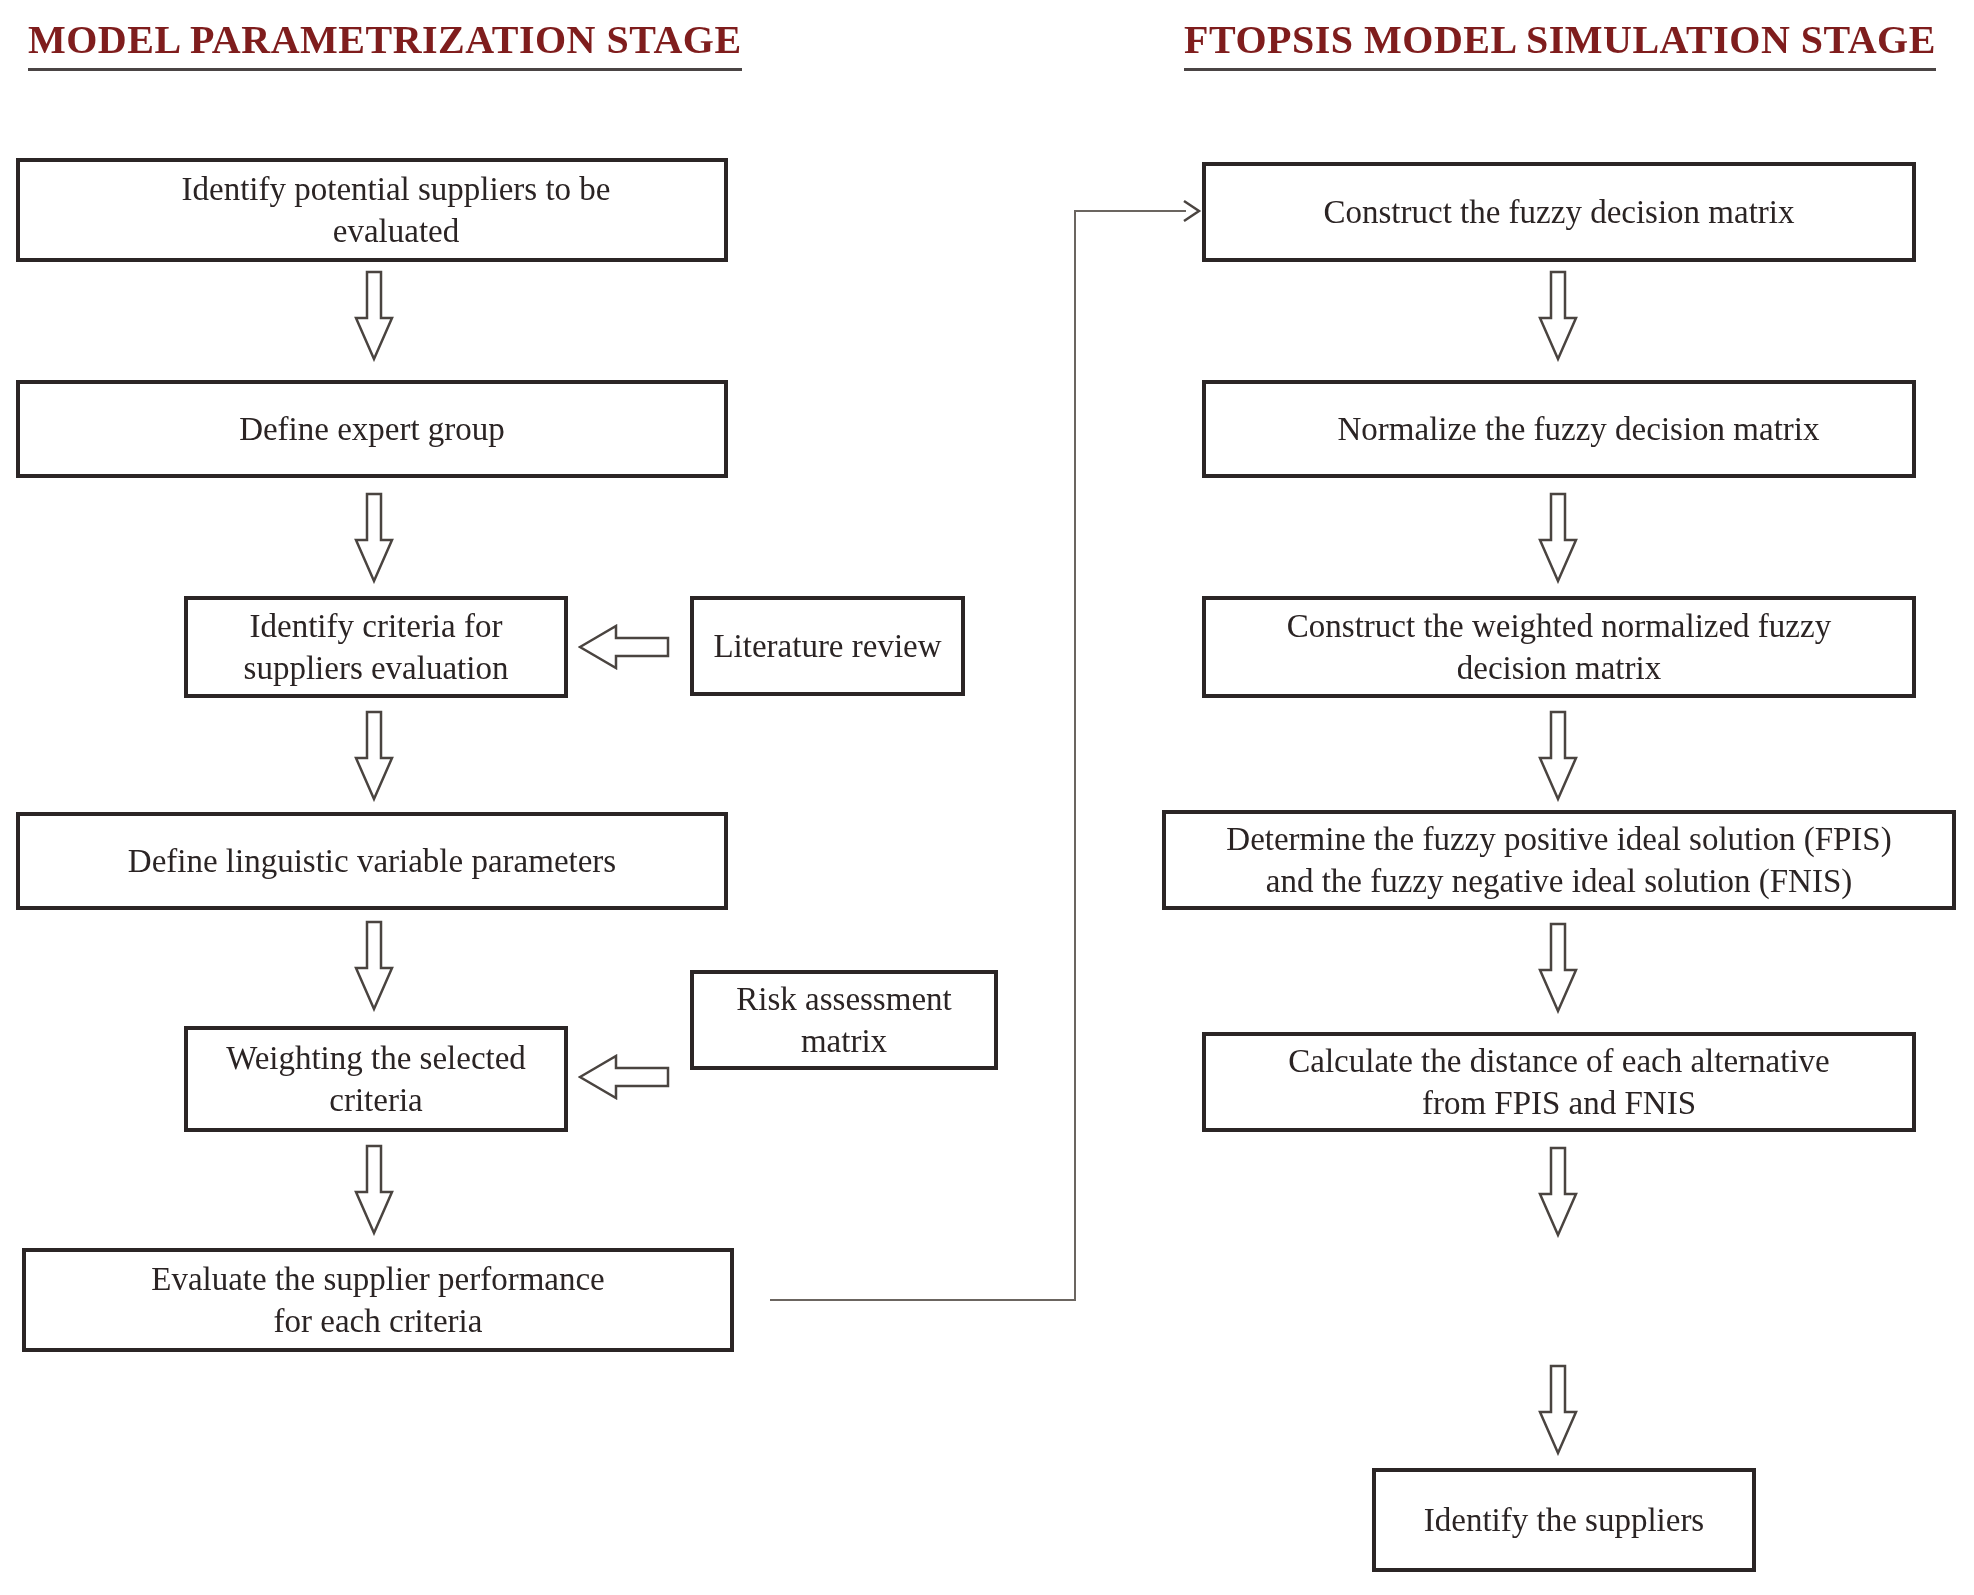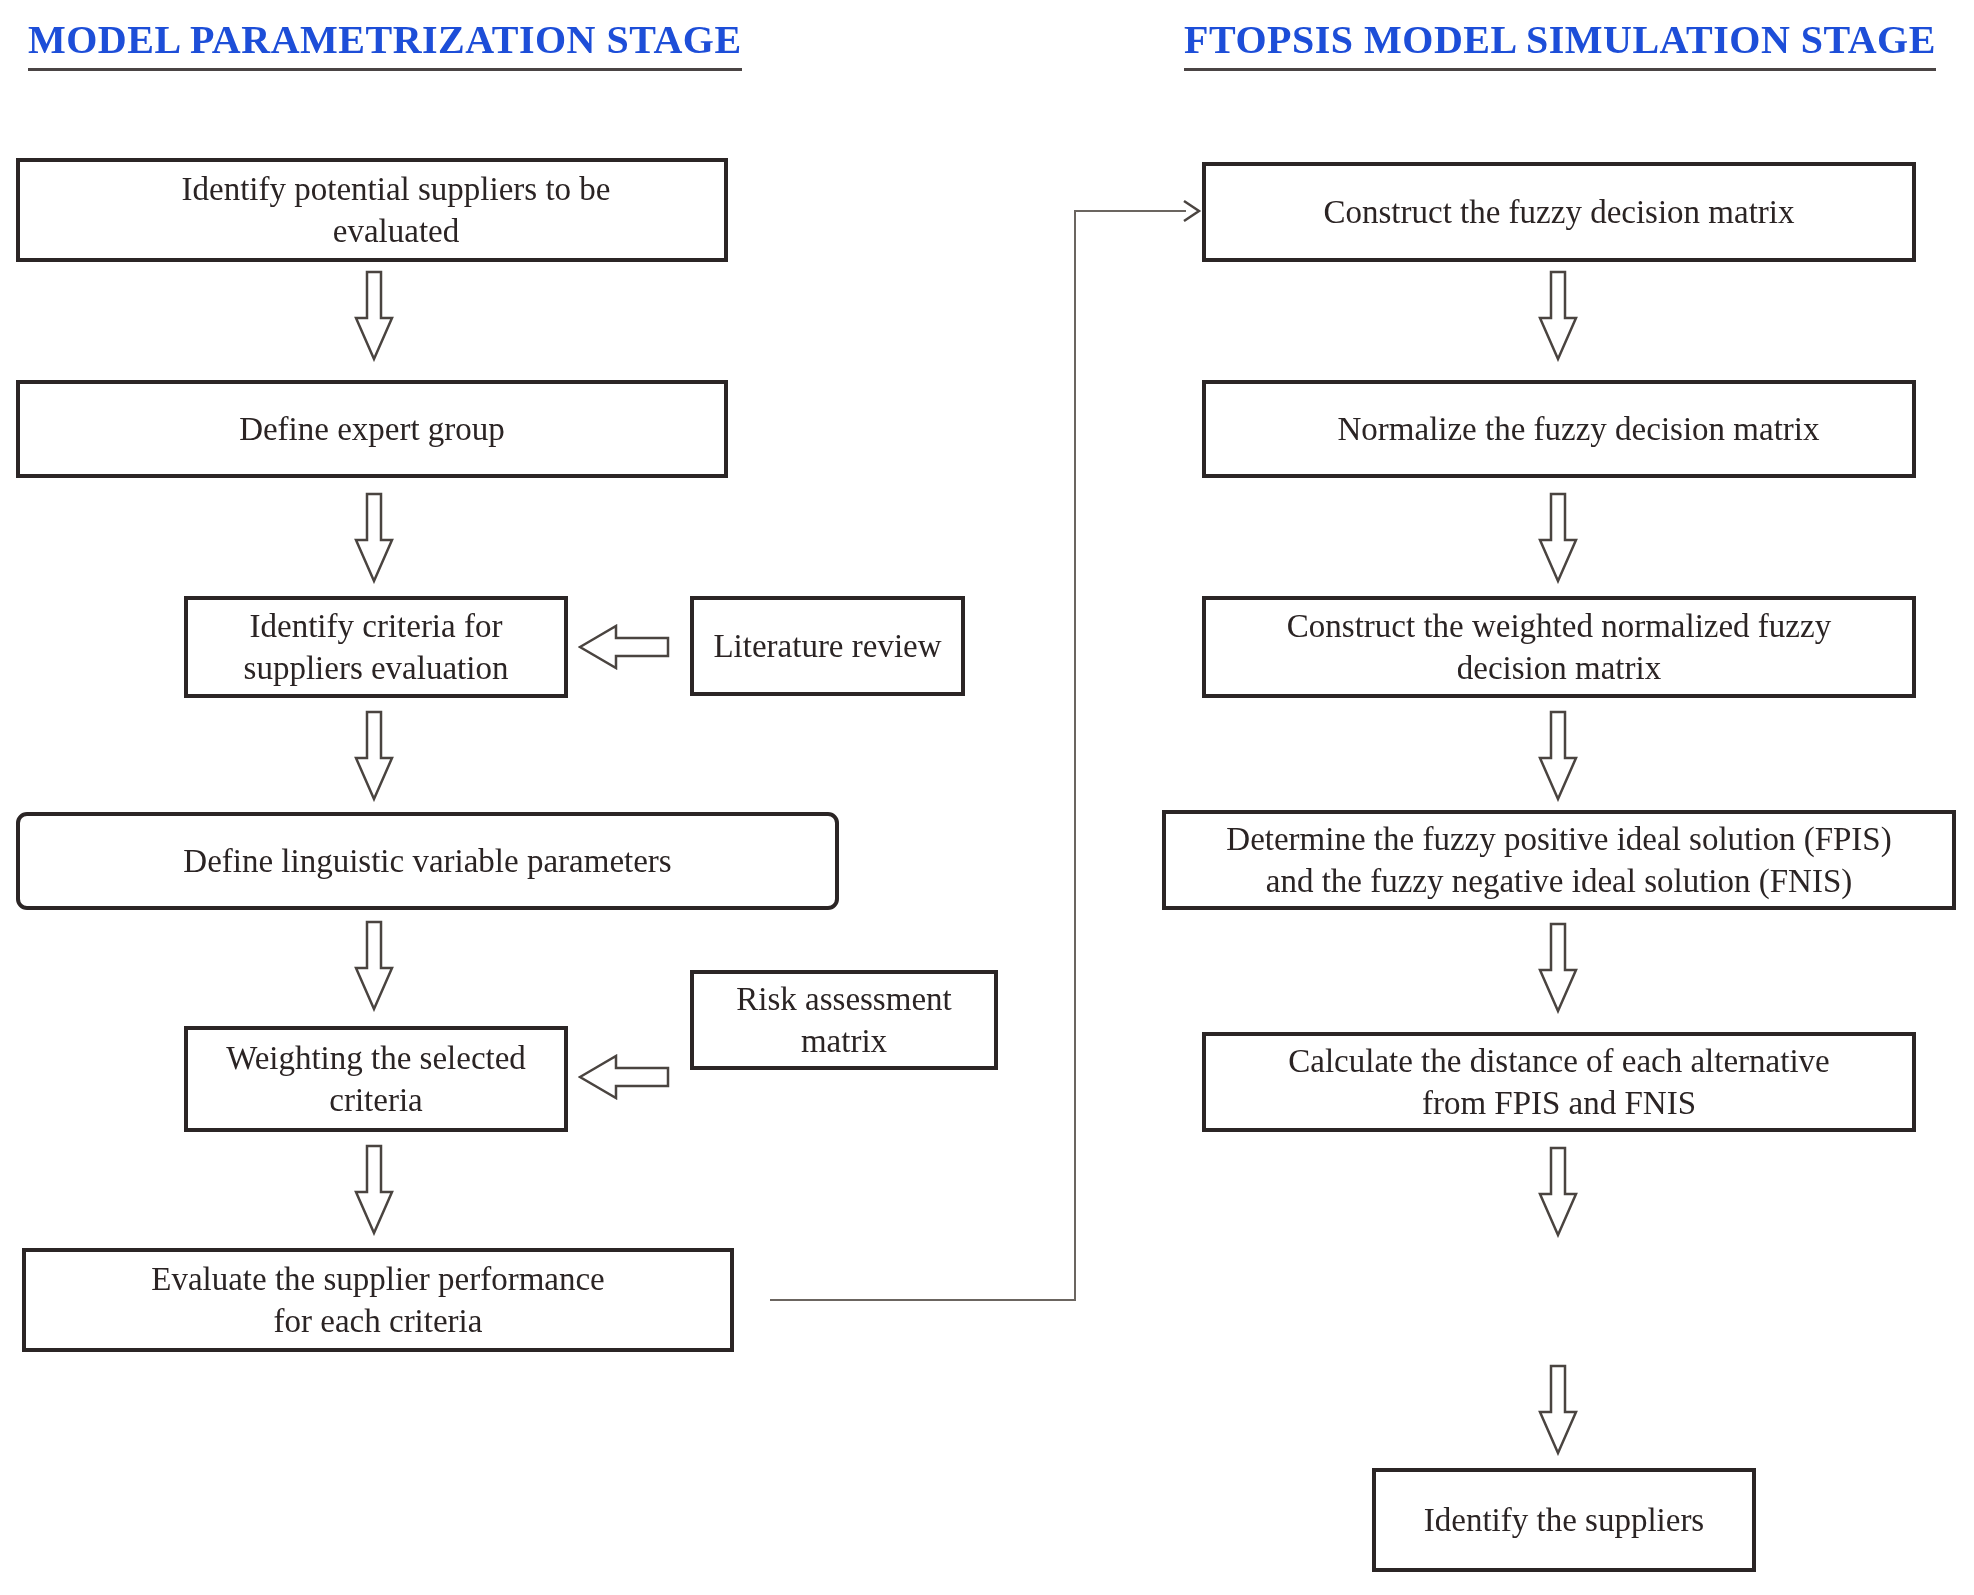--- a/index.html
+++ b/index.html
@@ -10,21 +10,21 @@
     background: #ffffff;
     font-family: "Liberation Serif", "DejaVu Serif", serif;
     color: #262020;
     overflow: hidden;
   }
   .stage-title {
     position: absolute;
     font-size: 40px;
     font-weight: bold;
     letter-spacing: 0.5px;
-    color: #1d4ed8;
+    color: #7f1d1d;
     white-space: nowrap;
   }
   .stage-title .u {
     display: inline-block;
     border-bottom: 3px solid #4a4444;
     padding-bottom: 5px;
   }
   .title-right { text-align: center; }
   .node {
     position: absolute;
@@ -77,21 +77,21 @@
   <div class="node" style="left:16px; top:380px; width:712px; height:98px;">
     <div class="lbl">Define expert group</div>
   </div>
   <div class="node" style="left:184px; top:596px; width:384px; height:102px;">
     <div class="lbl">Identify criteria for
 suppliers evaluation</div>
   </div>
   <div class="node" style="left:690px; top:596px; width:275px; height:100px;">
     <div class="lbl">Literature review</div>
   </div>
-  <div class="node" style="left:16px; top:812px; width:823px; height:98px;border-radius:11px;">
+  <div class="node" style="left:16px; top:812px; width:712px; height:98px;">
     <div class="lbl">Define linguistic variable parameters</div>
   </div>
   <div class="node" style="left:184px; top:1026px; width:384px; height:106px;">
     <div class="lbl">Weighting the selected
 criteria</div>
   </div>
   <div class="node" style="left:690px; top:970px; width:308px; height:100px;">
     <div class="lbl">Risk assessment
 matrix</div>
   </div>

